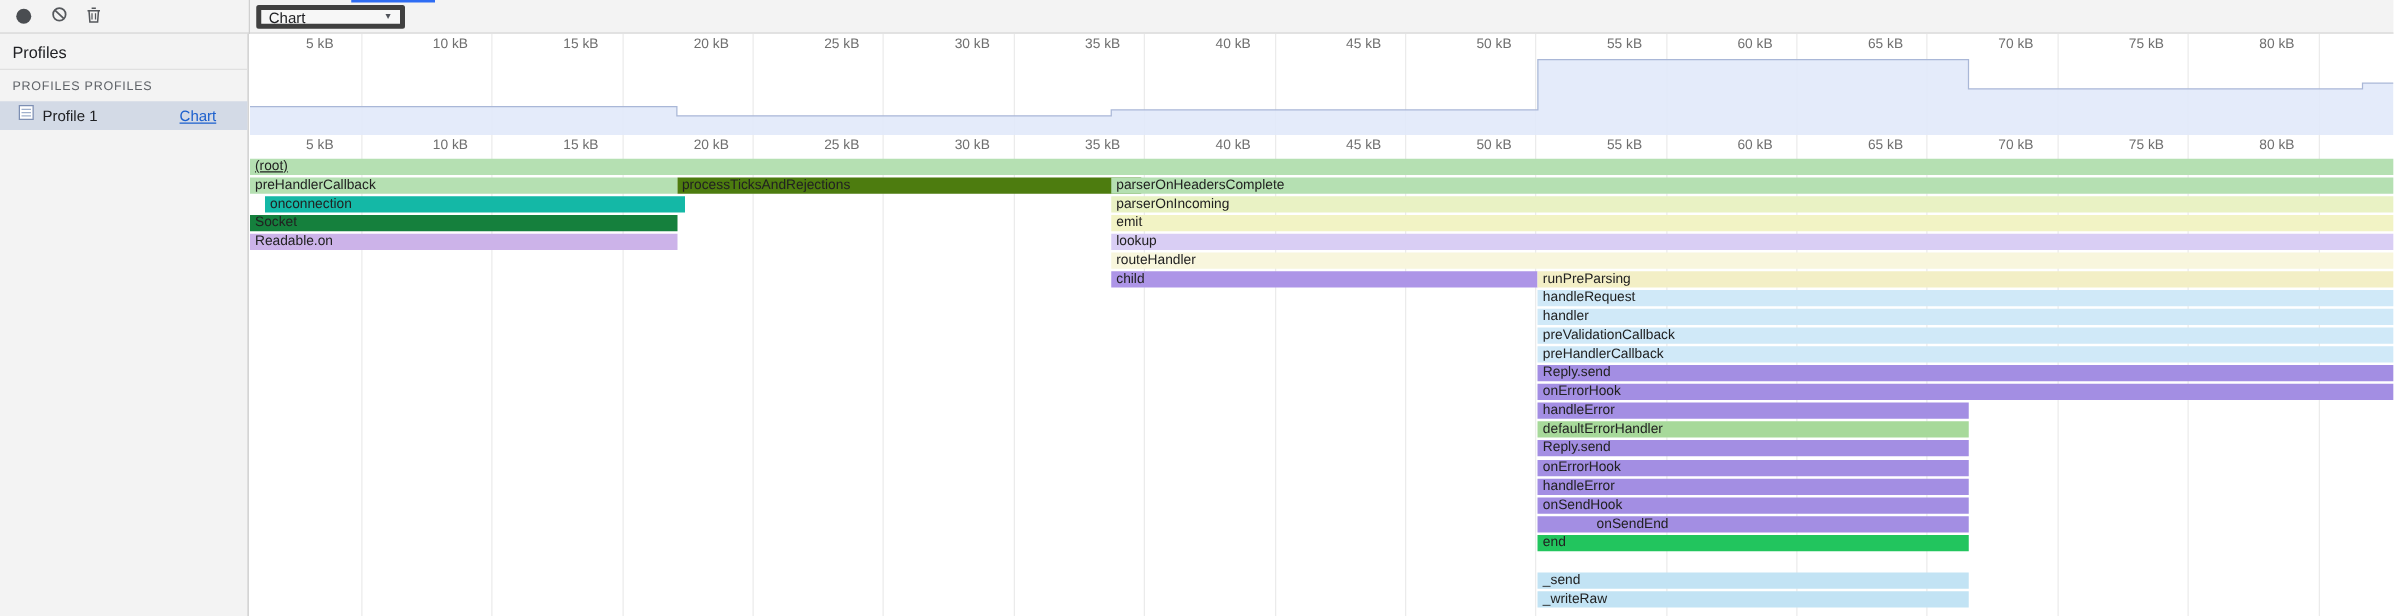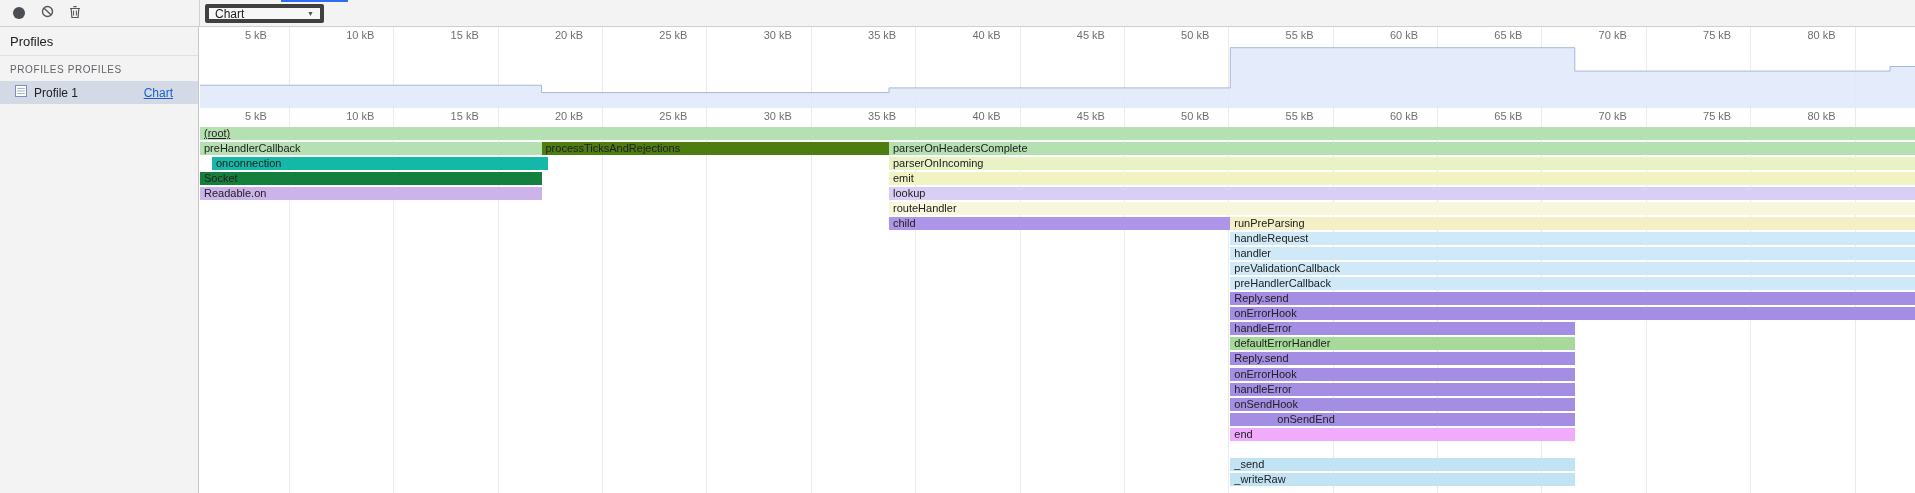--- a/index.html
+++ b/index.html
@@ -174,19 +174,19 @@
         <div class="bar" style="left: 1030.3px; width: 684.7px; top: 250.3px; height: 13px; background: rgb(208, 233, 248);">preHandlerCallback</div>
         <div class="bar" style="left: 1030.3px; width: 684.7px; top: 265.3px; height: 13px; background: rgb(163, 142, 227);">Reply.send</div>
         <div class="bar" style="left: 1030.3px; width: 684.7px; top: 280.4px; height: 13px; background: rgb(163, 142, 227);">onErrorHook</div>
         <div class="bar" style="left: 1030.3px; width: 344.4px; top: 295.4px; height: 13px; background: rgb(163, 142, 227);">handleError</div>
         <div class="bar" style="left: 1030.3px; width: 344.4px; top: 310.4px; height: 13px; background: rgb(167, 217, 154);">defaultErrorHandler</div>
         <div class="bar" style="left: 1030.3px; width: 344.4px; top: 325.4px; height: 13px; background: rgb(163, 142, 227);">Reply.send</div>
         <div class="bar" style="left: 1030.3px; width: 344.4px; top: 340.5px; height: 13px; background: rgb(163, 142, 227);">onErrorHook</div>
         <div class="bar" style="left: 1030.3px; width: 344.4px; top: 355.5px; height: 13px; background: rgb(163, 142, 227);">handleError</div>
         <div class="bar" style="left: 1030.3px; width: 344.4px; top: 370.5px; height: 13px; background: rgb(163, 142, 227);">onSendHook</div>
         <div class="bar" style="left: 1030.3px; width: 344.4px; top: 385.6px; height: 13px; background: rgb(163, 142, 227); padding-left: 47px;">onSendEnd</div>
-        <div class="bar" style="left: 1030.3px; width: 344.4px; top: 400.6px; height: 13px; background: #f0abfc;">end</div>
+        <div class="bar" style="left: 1030.3px; width: 344.4px; top: 400.6px; height: 13px; background: #22c55e;">end</div>
         <div class="bar" style="left: 1030.3px; width: 344.4px; top: 430.7px; height: 13px; background: rgb(194, 227, 244);">_send</div>
         <div class="bar" style="left: 1030.3px; width: 344.4px; top: 445.7px; height: 13px; background: rgb(194, 227, 244);">_writeRaw</div>
       </div>
   </main>
 
 </div>
 
 </body></html>

